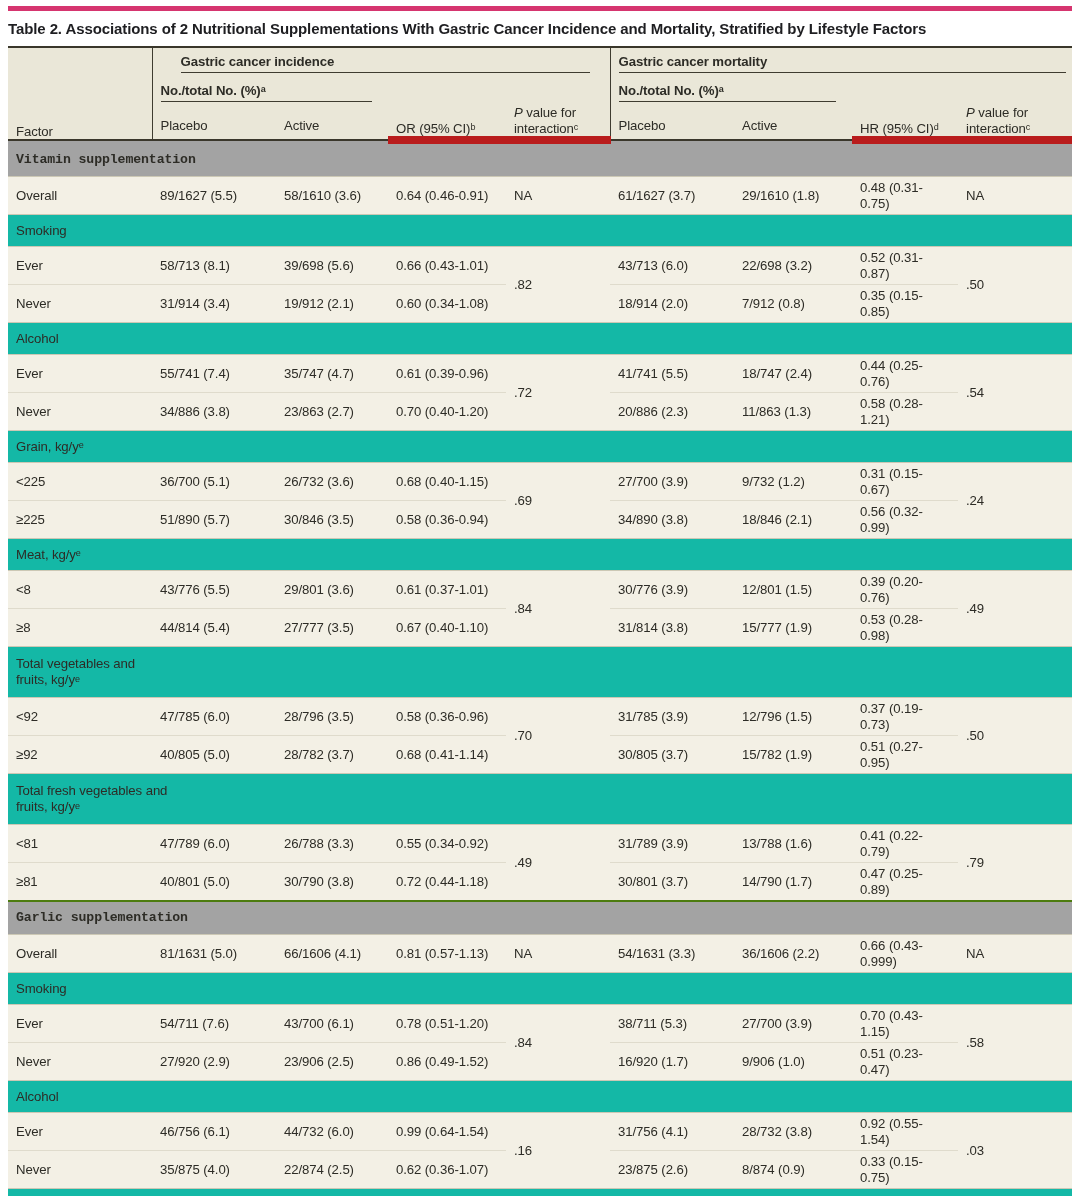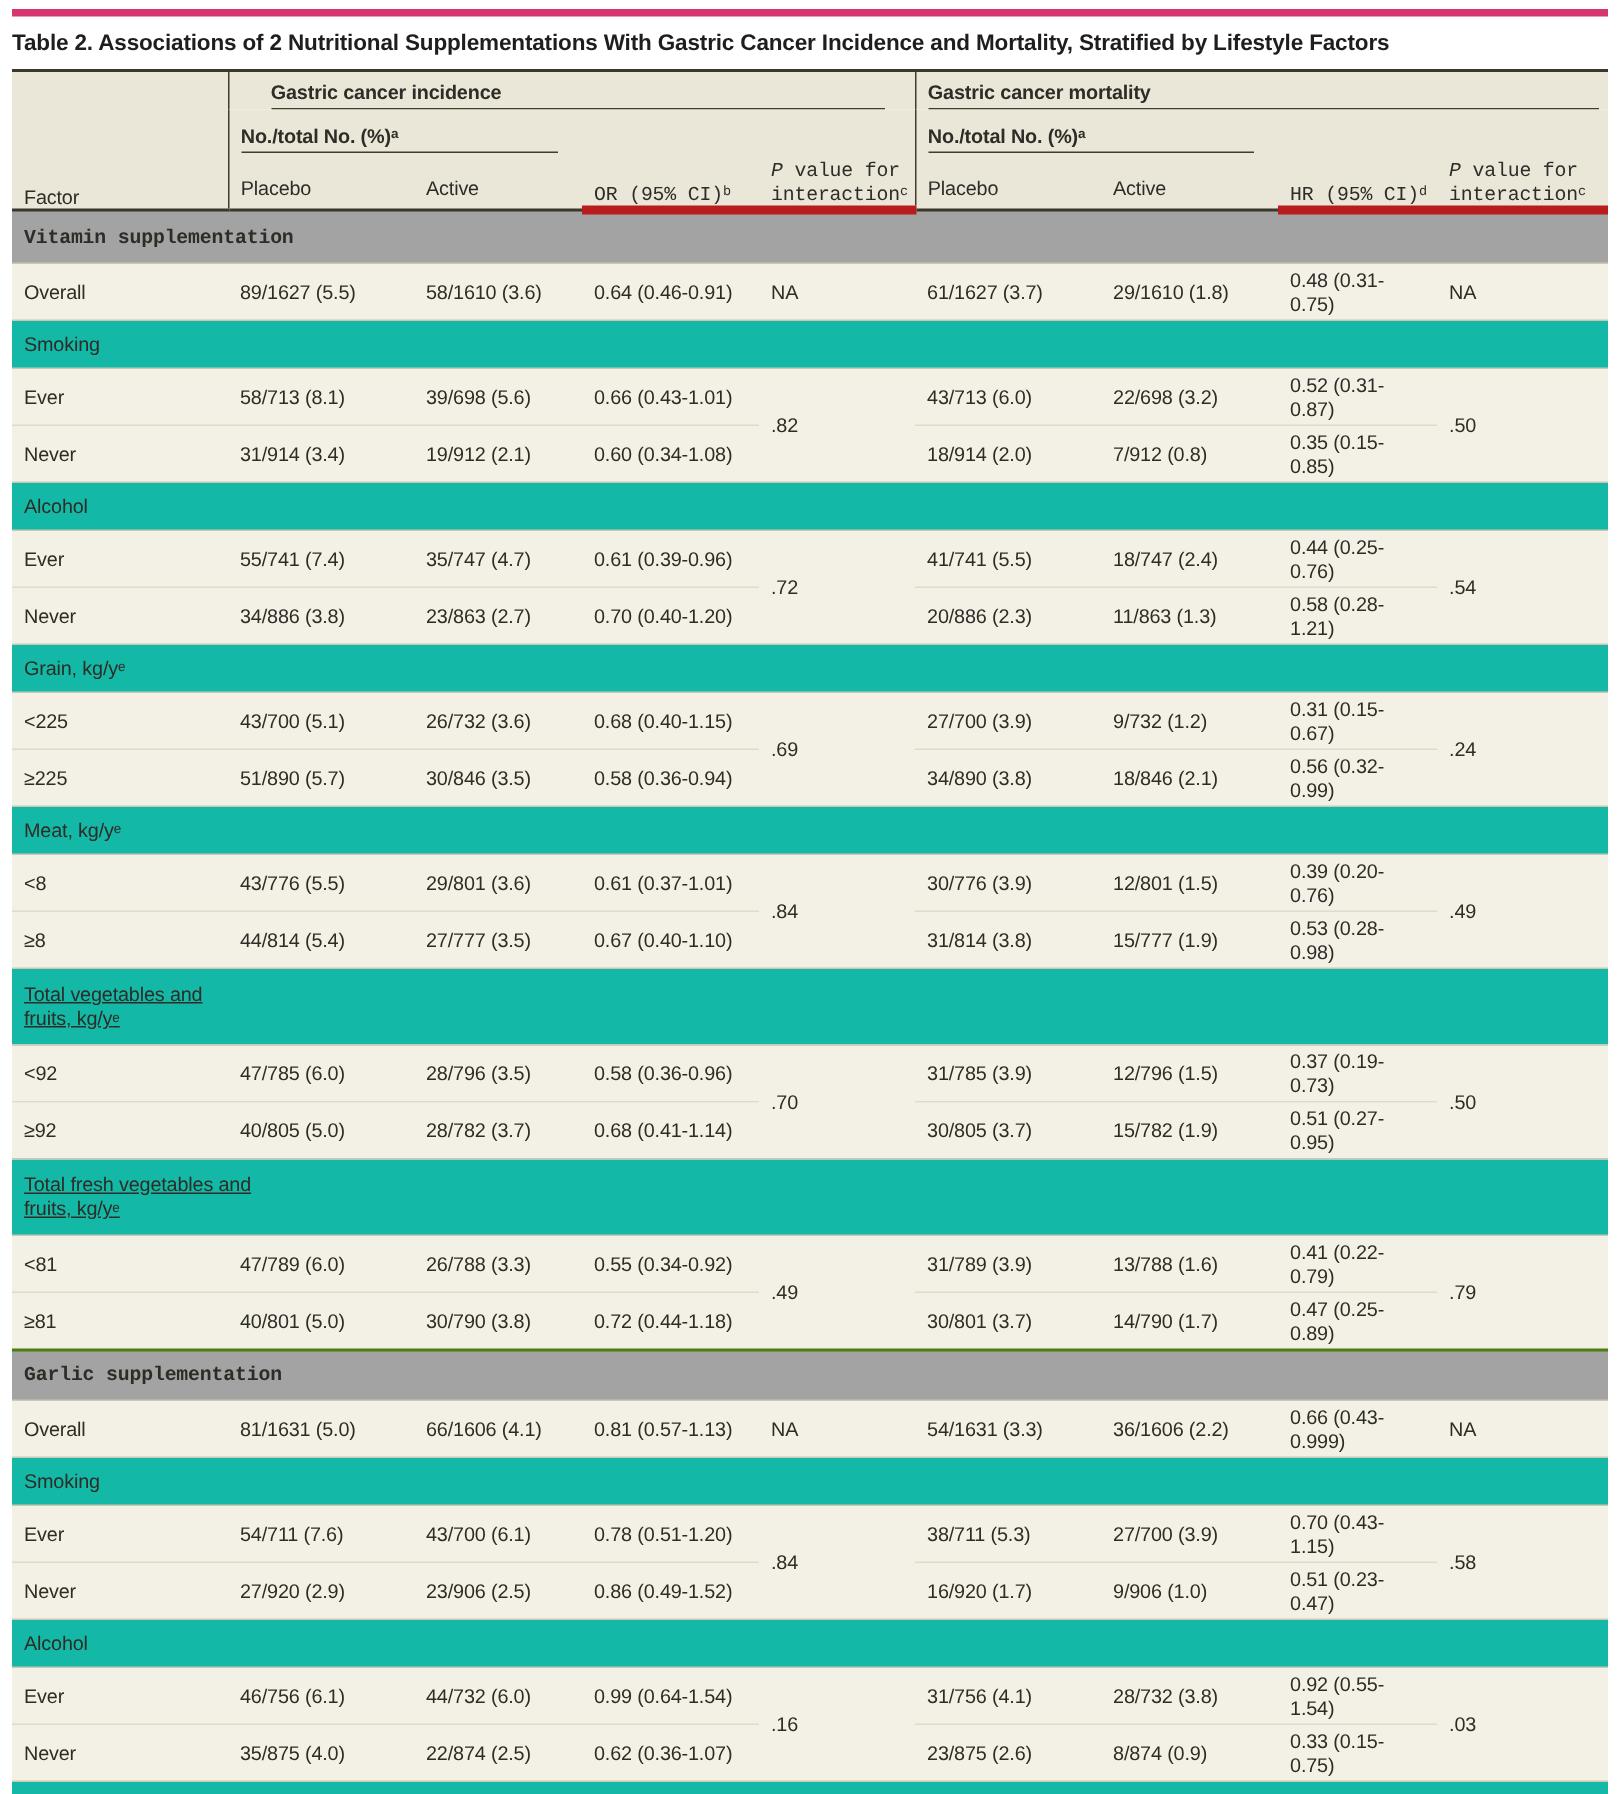--- a/index.html
+++ b/index.html
@@ -28,31 +28,31 @@
   thead td { background:#eae7d8; }
   tr.hA td { height:22px; vertical-align:bottom; padding-bottom:0; }
   tr.hB td { height:26px; vertical-align:bottom; padding-bottom:0;margin-left:10px; }
   tr.hC td { height:28px; vertical-align:bottom; padding-bottom:6px; border-bottom:2px solid #3a372b; }
   .hdr-bold { font-weight:bold; }
   .vline { border-left:1px solid #3f3c30; }
   .u { border-bottom:1px solid #3f3c30; padding-bottom:3px; }
   .u.gap14 { margin-right:14px;margin-left:20px; }
   .u.gap10 { margin-right:10px; }
   td.factor-hd { vertical-align:bottom; padding-bottom:6px; font-weight:bold; border-bottom:2px solid #3a372b; }
-  td.span2 { vertical-align:bottom; padding-bottom:6px; border-bottom:6px solid #b91c1c;font-family:Liberation Mono, monospace; }
+  td.span2 { vertical-align:bottom; padding-bottom:6px; border-bottom:8px solid #b91c1c; }
   sup { font-size:9px; vertical-align:top; position:relative; top:-1px; letter-spacing:0; }
   .ital { font-style:italic; }
 
   
   tbody td { background:#f3f0e5; }
   tr.r-section td { background:#a3a3a3; font-weight:bold; height:26px;font-family:Liberation Mono, monospace; }
   tr.r-section.heavy td { border-top:2px solid #4d7c0f;margin-left:16px; }
   tr.r-group td { background:#14b8a6; height:25px; }
   tr.r-group.wrap td { height:42px; line-height:16px; padding-top:4px; padding-bottom:4px; }
-  tr.r-group.wrap .wrap-span { display:inline-block; width:152px;text-decoration:underline; }
+  tr.r-group.wrap .wrap-span { display:inline-block; width:152px; }
   tr.r-data td { height:25px; }
   tr.rule > td { border-top:1px solid #ccc8b5; }
   tr.mid > td { border-top:1px solid #dfdbcc; }
   td.indent { padding-left:24px; }
   td.pv { vertical-align:middle; }
 </style>
 </head>
 <body>
 
 <div class="page">
@@ -170,21 +170,21 @@
           <td>0.70 (0.40-1.20)</td>
           <td>20/886 (2.3)</td>
           <td>11/863 (1.3)</td>
           <td>0.58 (0.28-1.21)</td>
         </tr>
         <tr class="r-group rule">
           <td colspan="9"><span>Grain, kg/y<sup>e</sup></span></td>
         </tr>
         <tr class="r-data rule">
           <td class="indent">&lt;225</td>
-          <td>43/700 (5.1)</td>
+          <td>36/700 (5.1)</td>
           <td>26/732 (3.6)</td>
           <td>0.68 (0.40-1.15)</td>
           <td class="pv" rowspan="2">.69</td>
           <td>27/700 (3.9)</td>
           <td>9/732 (1.2)</td>
           <td>0.31 (0.15-0.67)</td>
           <td class="pv" rowspan="2">.24</td>
         </tr>
         <tr class="r-data mid">
           <td class="indent">≥225</td>

